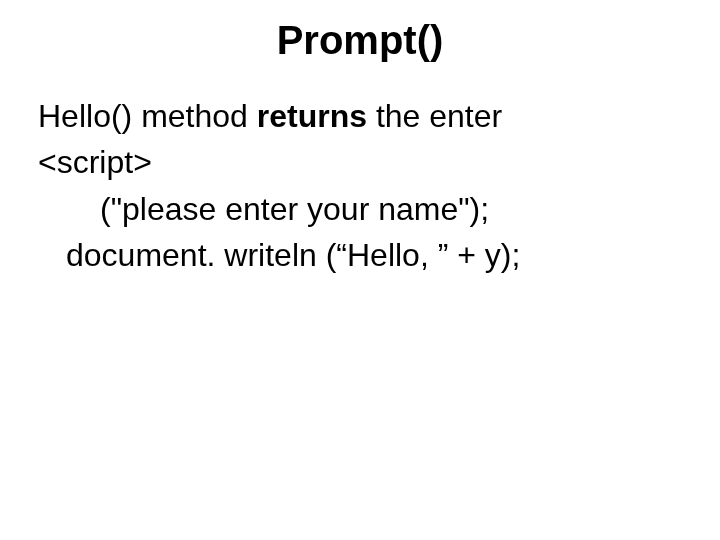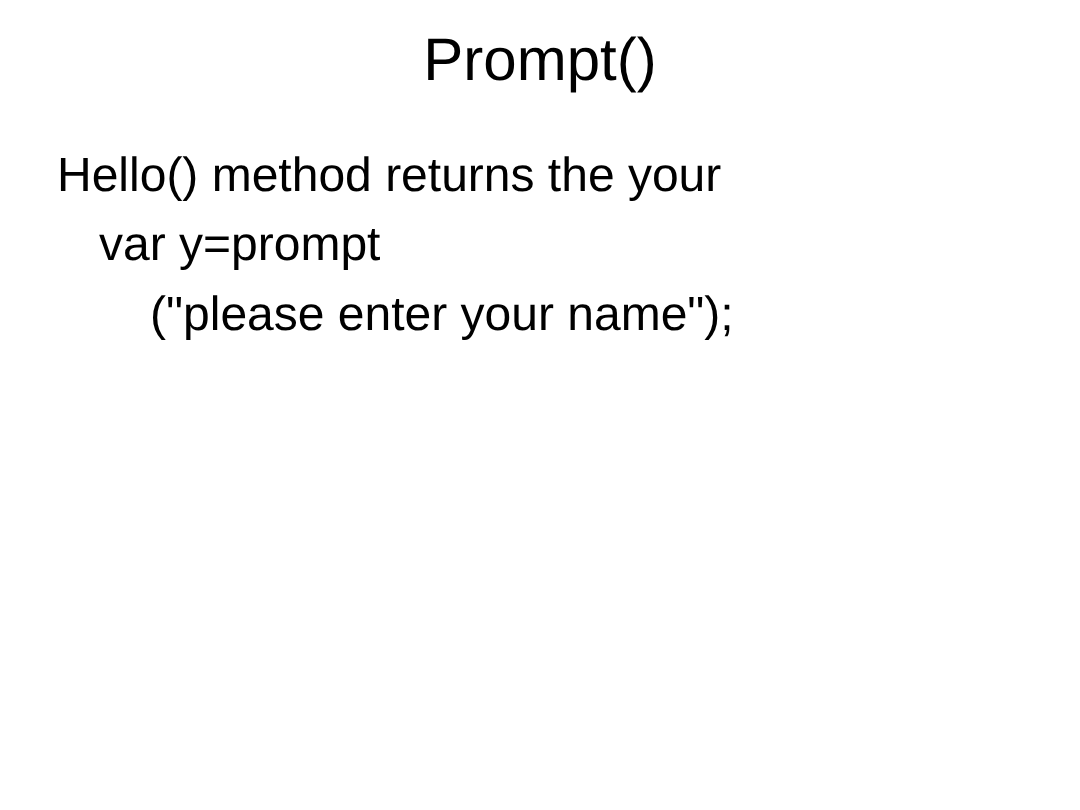--- a/index.html
+++ b/index.html
@@ -13,38 +13,39 @@
     }
     .slide {
       width: 720px;
       height: 540px;
       position: relative;
       box-sizing: border-box;
     }
     .title {
       text-align: center;
       font-size: 40px;
-      font-weight: normal;
+      font-weight: bold;
       padding-top: 18px;
       padding-bottom: 30px;
     }
     .body {
       font-size: 32px;
       line-height: 1.45;
       padding-left: 38px;
       padding-right: 38px;
     }
     .line { white-space: pre; }
     .indent1 { padding-left: 28px; }
     .indent2 { padding-left: 62px; }
-    .bold { font-weight: normal; }
+    .bold { font-weight: bold; }
   </style>
 </head>
 <body>
 
 <div class="slide">
   <div class="title">Prompt()</div>
   <div class="body">
-    <div class="line"><span>Hello() method </span><span class="bold">returns</span><span> the your</span></div>
-    <div class="line indent1">var y=prompt</div>
+    <div class="line"><span>Hello() method </span><span class="bold">returns</span><span> the enter</span></div>
+    <div class="line">&lt;script&gt;</div>
     <div class="line indent2">("please enter your name");</div>
+    <div class="line indent1">document. writeln (“Hello, ” + y);</div>
   </div>
 </div>
 
 </body></html>

